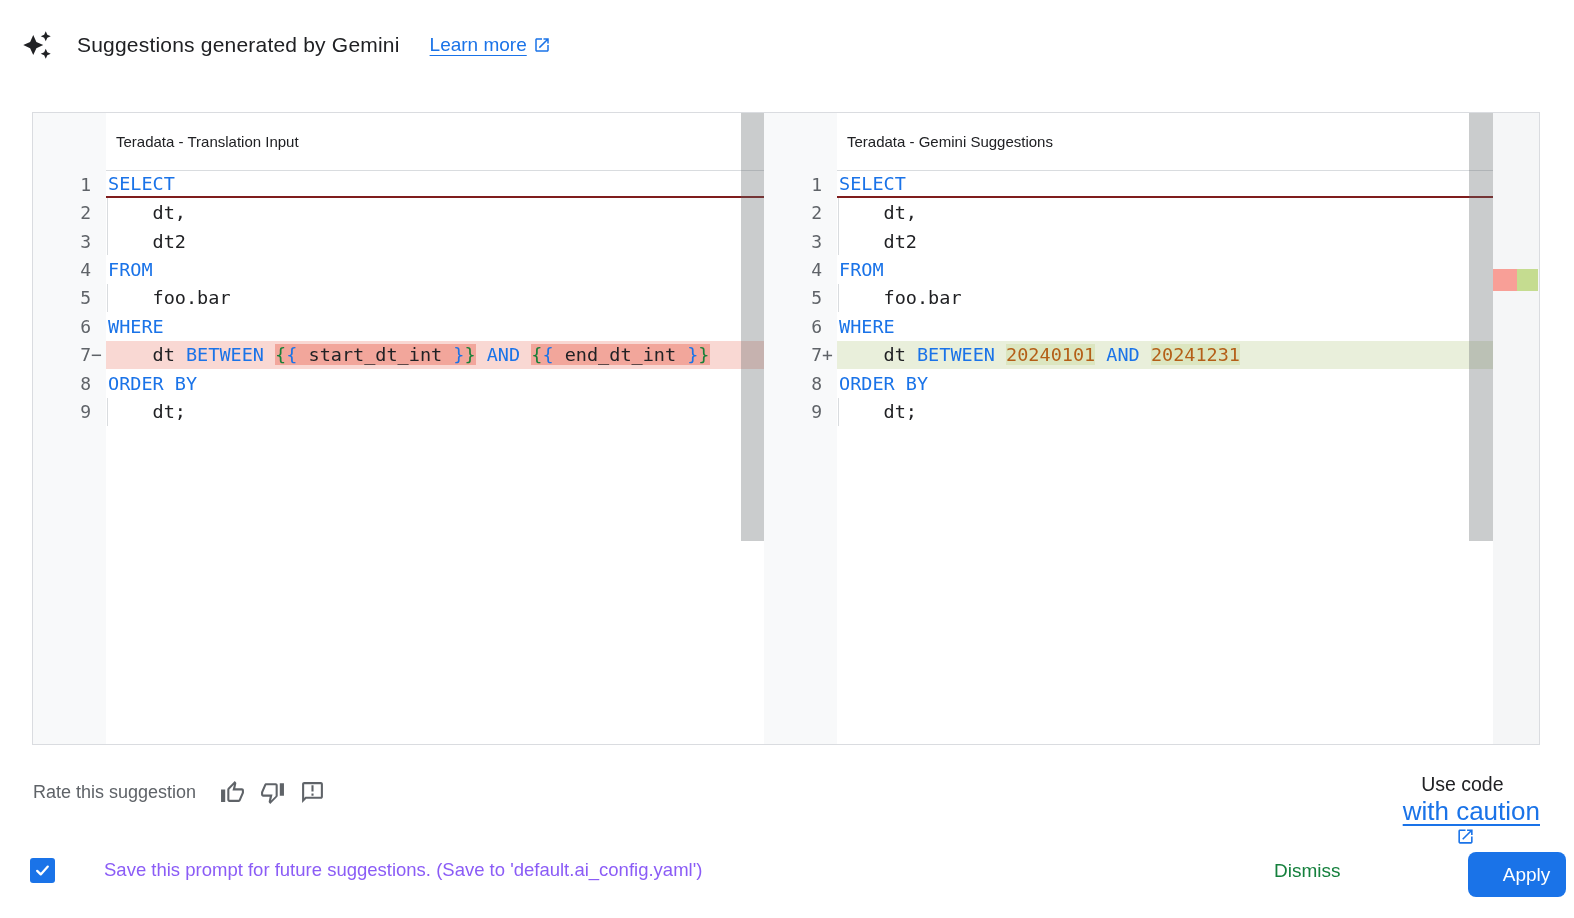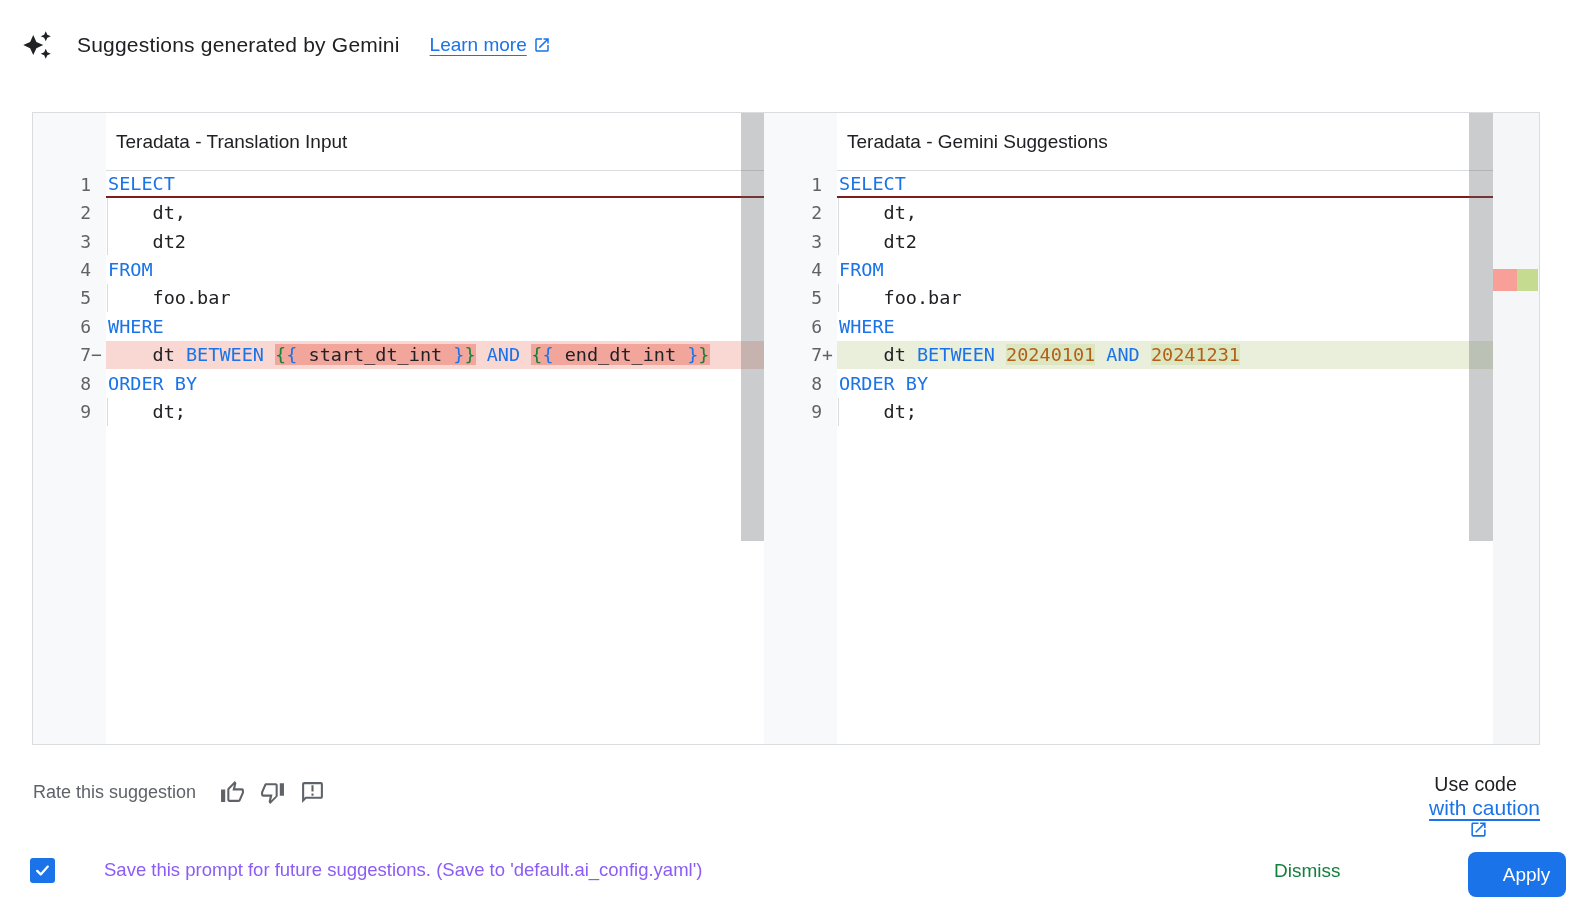--- a/index.html
+++ b/index.html
@@ -22,21 +22,21 @@
   .editor.right { flex:1; }
 
   .gutter { width:73px; height:100%; background:#f8f9fa; padding-top:57px; flex:0 0 auto; }
   .gutter-row { height:28.44px; display:flex; align-items:center;
                 font-family:"DejaVu Sans Mono", monospace; font-size:18px; color:#5f6368; }
   .gutter-row .ln { flex:1; text-align:right; }
   .gutter-row .sign { width:15px; text-align:left; }
 
   .code-col { flex:1; position:relative; background:#fff; min-width:0; }
   .editor-title { height:57px; display:flex; align-items:center; padding-left:10px;
-                  font-size:19px; color:#202124; }
+                  font-size:15px; color:#202124; }
   .line { height:28.44px; display:flex; align-items:center; padding-left:2px;
           font-family:"DejaVu Sans Mono", monospace; font-size:18.5px; white-space:pre;
           position:relative; }
   .line.cursor { border-top:1px solid #d9dcdf; border-bottom:2px solid #7f1d1d; }
   .line.guide::before { content:""; position:absolute; left:1px; top:0; bottom:0; width:1px; background:#d9dcdf; }
   .line.del { background:#f9d8d3; }
   .line.add { background:#e9efdb; }
   .hl-del { background:#f2a69b; }
   .hl-add { background:#dce6c0; }
   .tok-kw  { color:#1a73e8; }
@@ -54,21 +54,21 @@
   .ruler .mark-add { position:absolute; left:24px; top:156px; width:21px; height:22px; background:#c5dc90; }
 
   
   .rate-row { position:absolute; left:33px; top:780px; display:flex; align-items:center; }
   .rate-label { font-size:18px; color:#5f6368; }
   .rate-icons { display:flex; align-items:center; margin-left:24px; gap:15px; }
   .rate-icons svg { width:25px; height:25px; color:#5f6368; cursor:pointer; }
 
   .use-code { position:absolute; right:34px; top:773px; display:flex; align-items:center;flex-direction:column; }
   .use-code .prefix { font-size:19.5px; color:#202124; }
-  .use-code .link { font-size:21px; color:#1a73e8; text-decoration:underline; text-underline-offset:4px; margin-left:18px; cursor:pointer; }
+  .use-code .link { font-size:26px; color:#1a73e8; text-decoration:underline; text-underline-offset:4px; margin-left:18px; cursor:pointer; }
   .use-code .ext-icon { width:19px; height:19px; }
 
   
   .checkbox { position:absolute; left:30px; top:858px; width:25px; height:25px; background:#1a73e8;
               border-radius:3px; display:flex; align-items:center; justify-content:center; cursor:pointer; }
   .checkbox svg { width:17px; height:17px; }
   .save-label { position:absolute; left:71px; top:859px; font-size:18.5px; color:#8b5cf6;margin-left:33px; }
   .dismiss-btn { position:absolute; left:1264px; top:858px; padding:2px 10px; font-size:19px; font-weight:400;
                  color:#15803d; background:none; border:none; cursor:pointer; font-family:inherit; }
   .apply-btn { position:absolute; right:8px; top:852px; width:98px; height:45px; background:#1a73e8;

